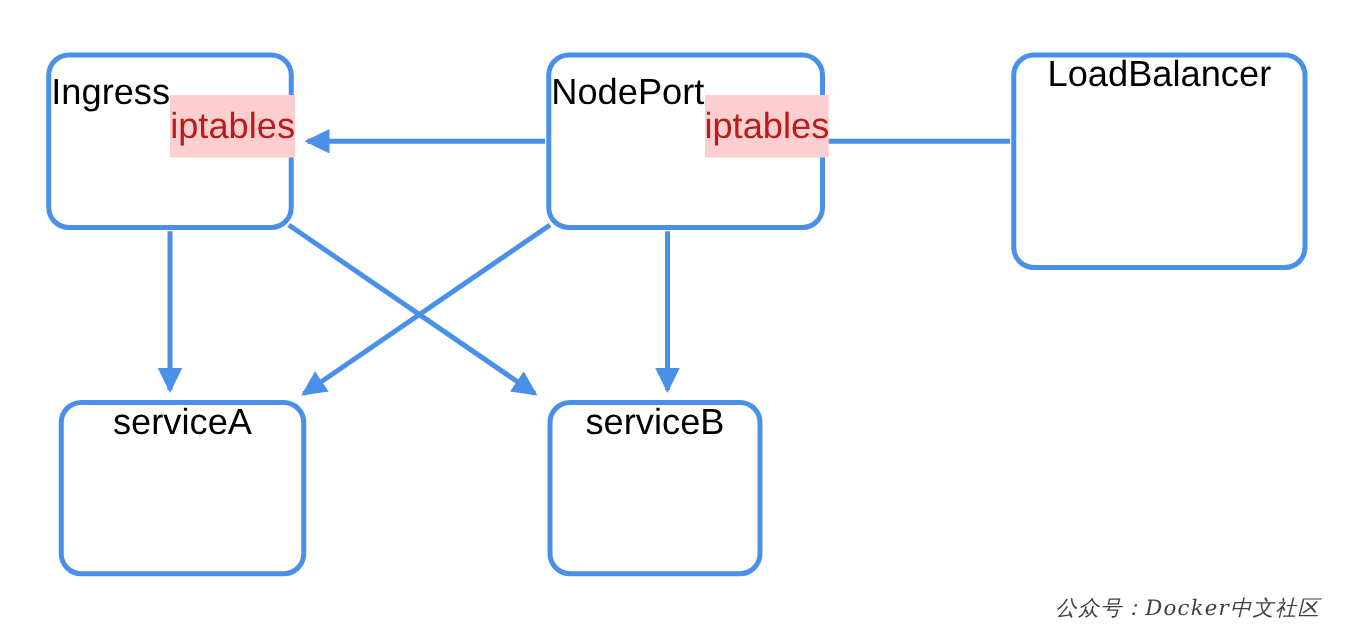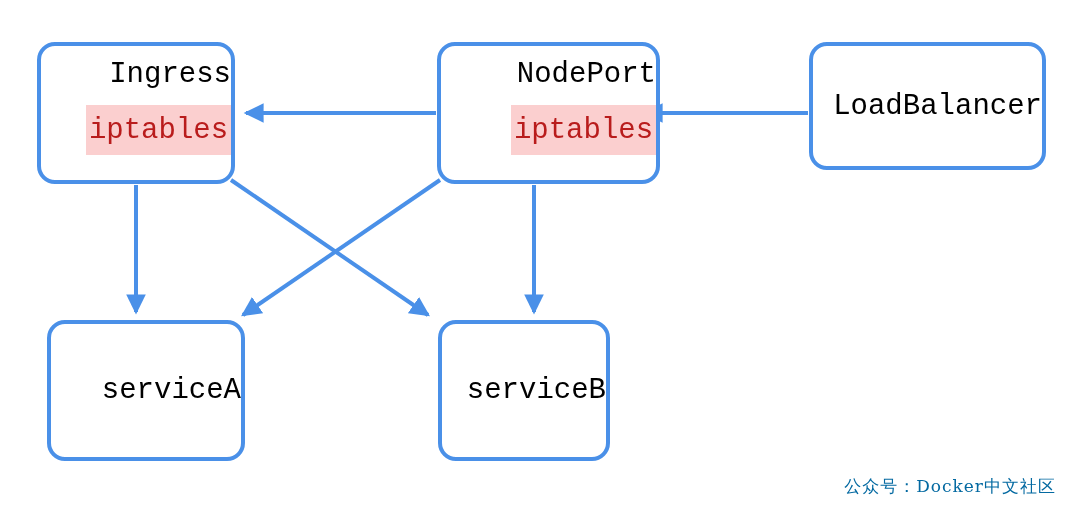--- a/index.html
+++ b/index.html
@@ -21,24 +21,23 @@
     width: 1078px;
     height: 512px;
   }
   .node-box {
     position: absolute;
     box-sizing: border-box;
     background: #ffffff;
     border: 4px solid #4a90e8;
     border-radius: 18px;
     display: flex;
-    flex-direction: column;
-    align-items: flex-end;
+    flex-direction: row;
+    align-items: flex-start;
     z-index: 2;
-    font-family: Liberation Mono, monospace;
   }
   .node-title {
     font-size: 29px;
     color: #000000;
     line-height: 1;
     white-space: nowrap;
   }
   .iptables-chip {
     background: #fbcfcf;
     color: #b91c1c;
@@ -61,44 +60,45 @@
   
   #node-nodeport {
     left: 437px; top: 42px; width: 223px; height: 142px;
     padding-top: 14px;
   }
   #node-nodeport .iptables-chip {
     width: 145px; height: 50px; margin-top: 16px;
   }
   
   #node-loadbalancer {
-    left: 809px; top: 42px; width: 237px; height: 128px;
+    left: 809px; top: 42px; width: 237px; height: 174px;
     justify-content: center;
   }
   
   #node-servicea {
     left: 37px; top: 320px; width: 198px; height: 141px;
     justify-content: center;
     margin-left: 10px;
   }
   
   #node-serviceb {
     left: 438px; top: 320px; width: 172px; height: 141px;
     justify-content: center;
   }
   #watermark {
     position: absolute;
     right: 22px;
     bottom: 14px;
-    color: #0369a1;
+    color: #404040;
     font-family: "DejaVu Serif", serif;
     font-size: 17px;
     letter-spacing: 1px;
     white-space: nowrap;
     z-index: 3;
+    font-style: italic;
   }
 </style>
 </head>
 <body>
 
 <svg id="diagram-canvas" viewBox="0 0 1078 512" xmlns="http://www.w3.org/2000/svg">
   <defs>
     <marker id="arrowhead" markerWidth="5.2" markerHeight="5.2" refX="4.4" refY="2.6" orient="auto" markerUnits="strokeWidth">
       <path d="M0,0.15 L5.0,2.6 L0,5.05 z" fill="#4a90e8"></path>
     </marker>

